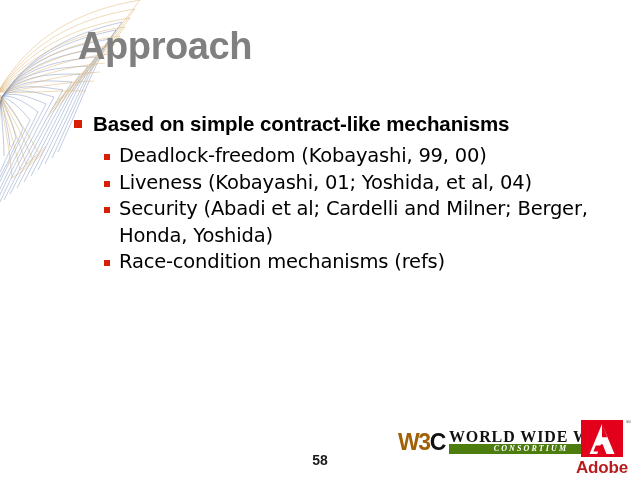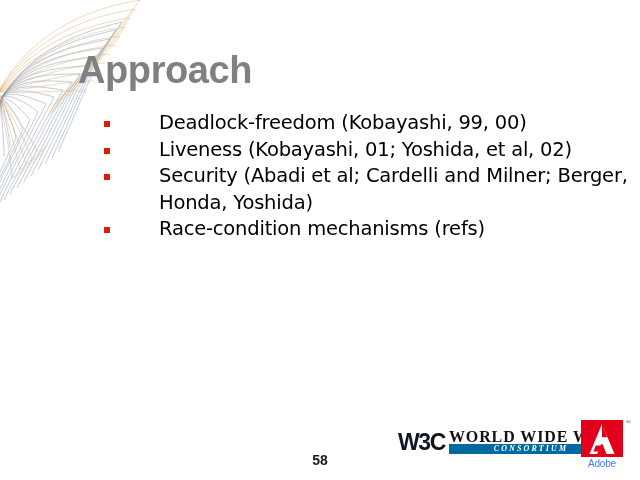--- a/index.html
+++ b/index.html
@@ -22,21 +22,21 @@
     top: -8px;
     width: 200px;
     height: 230px;
     pointer-events: none;
   }
 
   
   #slide-title {
     position: absolute;
     left: 78px;
-    top: 48px;
+    top: 24px;
     font-family: "Liberation Sans", sans-serif;
     font-size: 38px;
     font-weight: bold;
     color: #808080;
     letter-spacing: -0.4px;
     line-height: 44px;
     white-space: nowrap;
   }
 
   
@@ -69,21 +69,20 @@
     letter-spacing: -0.1px;
   }
 
   #sub-list {
     margin-left: 30px;
   }
   .bullet-l2 {
     display: flex;
     align-items: flex-start;
     margin-bottom: 0px;
-    gap: 40px;
   }
   .bullet-l2 .marker {
     flex: 0 0 auto;
     width: 6px;
     height: 6px;
     background: #d81e05;
     margin-top: 11px;
     margin-right: 9px;
   }
   .bullet-l2 .text {
@@ -117,39 +116,39 @@
     align-items: center;
     height: 30px;
   }
   #w3c-mark {
     font-family: "Liberation Sans", sans-serif;
     font-size: 23px;
     font-weight: bold;
     letter-spacing: -1.4px;
     line-height: 23px;
   }
-  #w3c-mark .w3 { color: #0f172a; text-align: center; }
+  #w3c-mark .w3 { color: #a16207; text-align: center; }
   #w3c-mark .c  { color: #111111; }
   #w3c-words {
     margin-left: 4px;
     display: flex;
     flex-direction: column;
     justify-content: center;
   }
   #w3c-www {
     font-family: "Liberation Serif", serif;
     font-size: 16px;
     font-weight: bold;
     color: #111111;
     letter-spacing: 0.9px;
     line-height: 12px;
     white-space: nowrap;
   }
   #w3c-consortium-bar {
-    background: #0369a1;
+    background: #4d7c0f;
     color: #ffffff;
     font-family: "Liberation Serif", serif;
     font-size: 8px;
     font-style: italic;
     font-weight: bold;
     letter-spacing: 2.1px;
     line-height: 10px;
     padding: 0 19px;
     margin-top: 1px;
     white-space: nowrap;
@@ -181,23 +180,23 @@
   #adobe-reg {
     position: absolute;
     right: -8px;
     top: -2px;
     font-family: "Liberation Serif", serif;
     font-size: 7px;
     color: #333333;
   }
   #adobe-name {
     font-family: "Liberation Sans", sans-serif;
-    font-size: 10px;
-    font-weight: normal;
-    color: #3b82f6;
+    font-size: 17px;
+    font-weight: bold;
+    color: #b91c1c;
     letter-spacing: -0.2px;
     margin-top: 1px;
   }
 </style>
 </head>
 <body>
 
 <svg id="deco-graphic" viewBox="0 0 200 230" xmlns="http://www.w3.org/2000/svg">
   <g id="deco-blue-group" fill="none" stroke="#6b84b8" stroke-width="0.45" opacity="0.95">
     <path d="M40 105 C 70 60, 110 42, 160 30"></path>
@@ -264,29 +263,33 @@
     <path d="M64 172 C 70 167, 77 161, 84 154"></path>
     <path d="M50 186 C 60 180, 70 172, 80 162"></path>
     <path d="M36 100 C 42 128, 48 158, 50 186"></path>
   </g>
 </svg>
 
 <div id="slide-title">Approach</div>
 
 <div id="content-body">
 
+  <div class="bullet-l1">
+    <span class="marker"></span>
+    <span class="text">Based on simple contract-like mechanisms</span>
+  </div>
 
   <div id="sub-list">
     <div class="bullet-l2">
       <span class="marker"></span>
       <span class="text">Deadlock-freedom (Kobayashi, 99, 00)</span>
     </div>
     <div class="bullet-l2">
       <span class="marker"></span>
-      <span class="text">Liveness (Kobayashi, 01; Yoshida, et al, 02)</span>
+      <span class="text">Liveness (Kobayashi, 01; Yoshida, et al, 04)</span>
     </div>
     <div class="bullet-l2">
       <span class="marker"></span>
       <span class="text">Security (Abadi et al; Cardelli and Milner; Berger, Honda, Yoshida)</span>
     </div>
     <div class="bullet-l2">
       <span class="marker"></span>
       <span class="text">Race-condition mechanisms (refs)</span>
     </div>
   </div>

